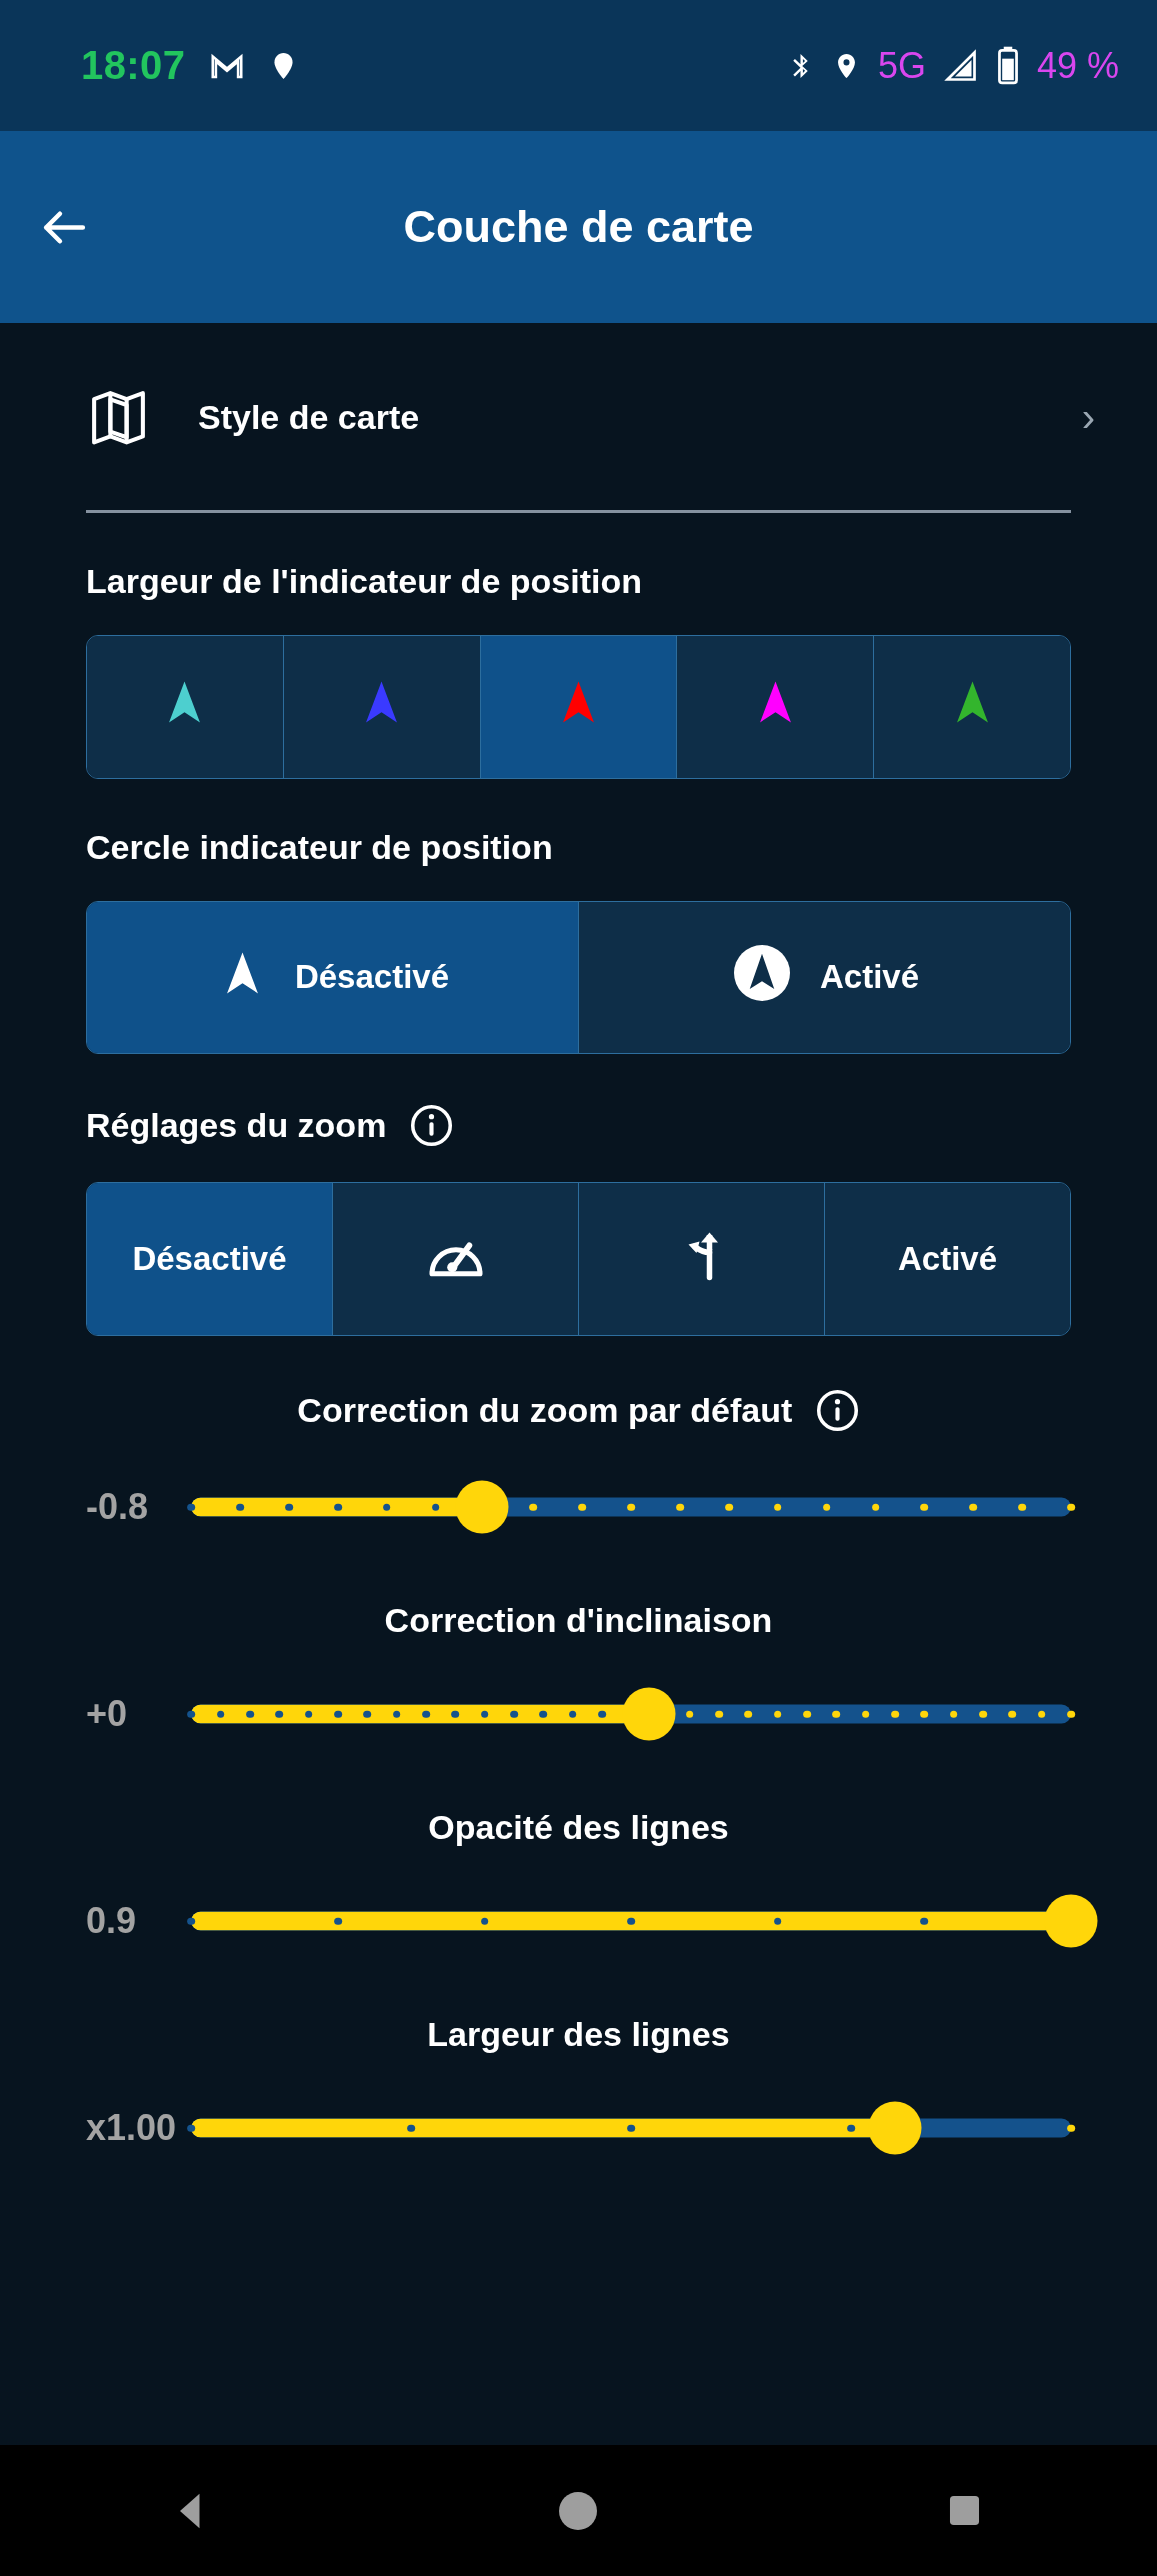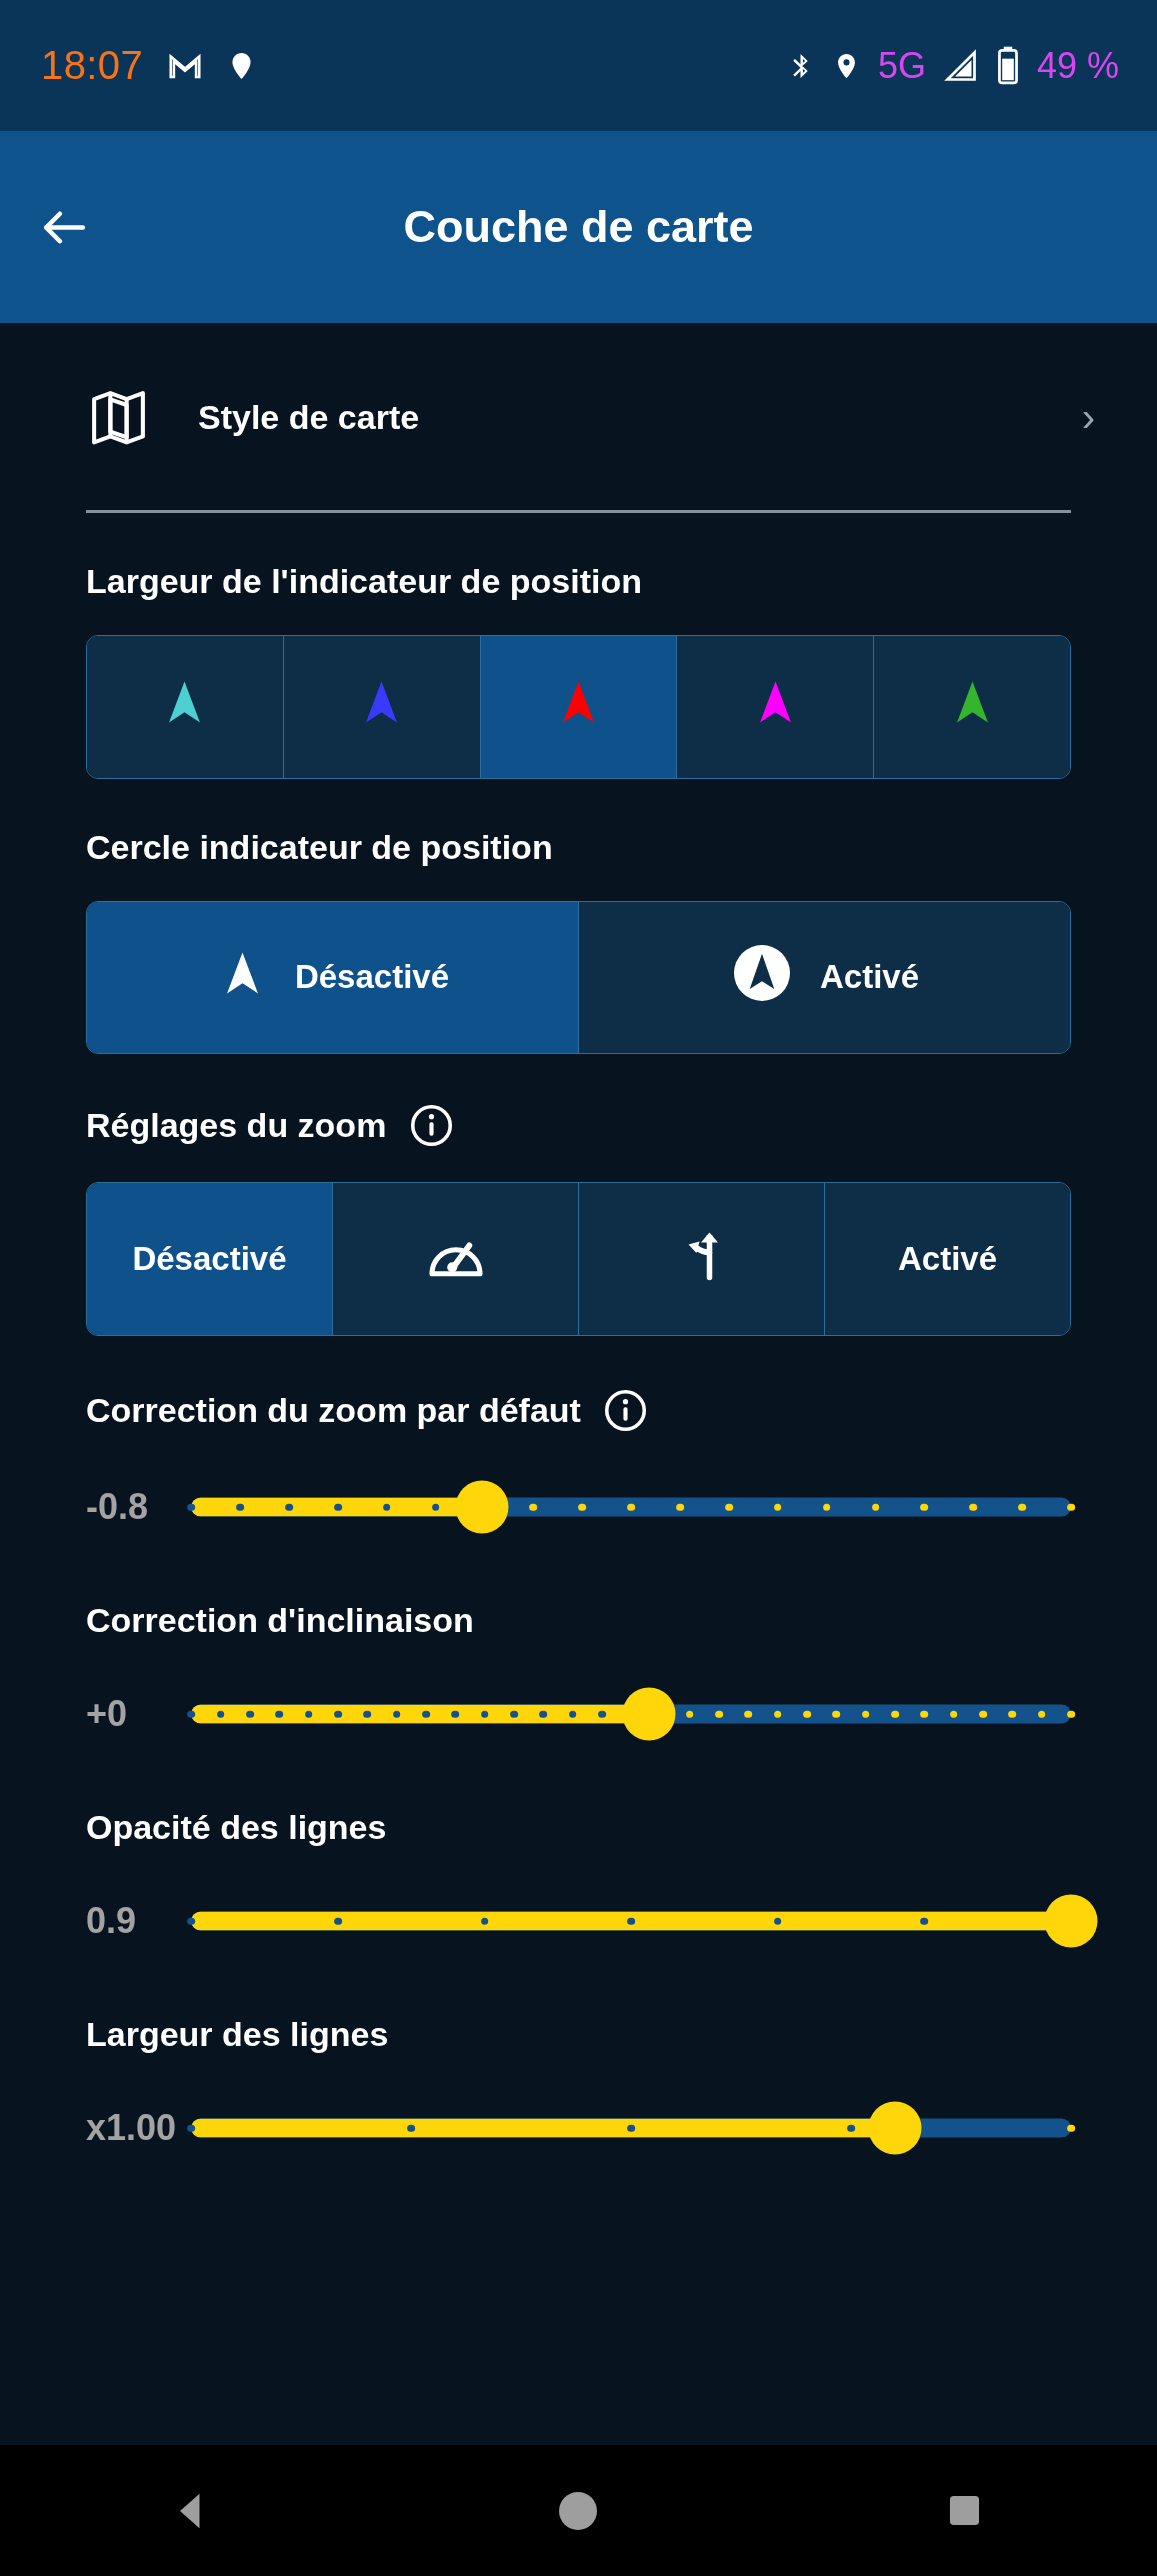--- a/index.html
+++ b/index.html
@@ -13,21 +13,21 @@
 
   
   .statusbar {
     height:131px; background:#0a3559;
     display:flex; align-items:center; justify-content:space-between;
     padding:0 38px 0 41px;
   }
   .sb-left, .sb-right { display:flex; align-items:center; }
   .sb-left { gap:22.4px; }
   .sb-right { gap:17px; }
-  .sb-time { color:#f97316; font-size:40px; font-weight:400; letter-spacing:0.4px; }
+  .sb-time { color:#22c55e; font-size:40px; font-weight:700; letter-spacing:0.4px;margin-left:40px; }
   .sb-txt  { color:#d946ef; font-size:36px; font-weight:400; }
   .sb-ico  { display:flex; align-items:center; }
 
   
   .appbar {
     height:192px; background:#0f538c;
     display:flex; align-items:center; position:relative;
   }
   .appbar-back { width:129px; display:flex; align-items:center; justify-content:center; }
   .appbar-title {
@@ -71,21 +71,21 @@
   .seg-item.sel { background:#0f518a; }
 
   .seg-colors .seg-item { height:142px; }
   .seg-toggle .seg-item { height:151px; gap:26px; }
   .seg-zoom   .seg-item { height:152px; }
 
   
   .slider-label {
     color:#ffffff; font-size:34px; font-weight:700;
     padding:0 86px; margin-top:52px;
-    display:flex; align-items:center; gap:22.4px;
+    display:flex; align-items:center; gap:22.4px;justify-content:center;
   }
   .slider-row {
     display:flex; align-items:center;
     padding:0 86px 0 86px; margin-top:33px; height:83px;
   }
   .slider-val {
     width:95px; color:#a3a3a3; font-size:36px; font-weight:700; flex:none;
   }
   .track-wrap { position:relative; flex:1; height:83px; margin-left:10.3px; }
   .track {

